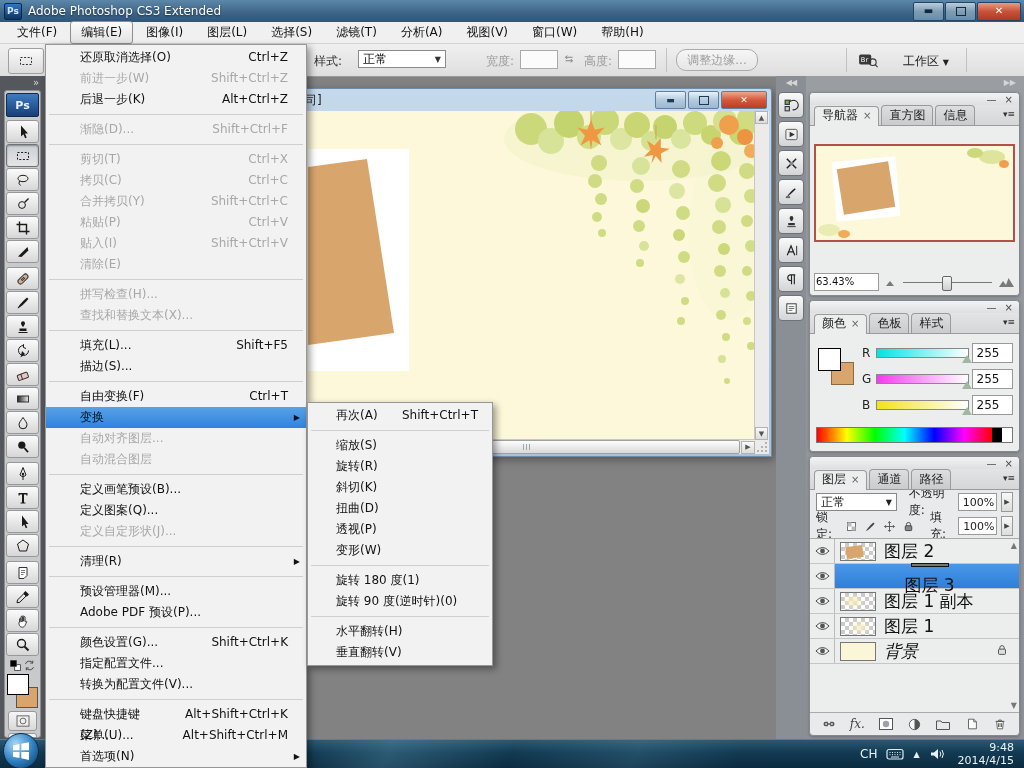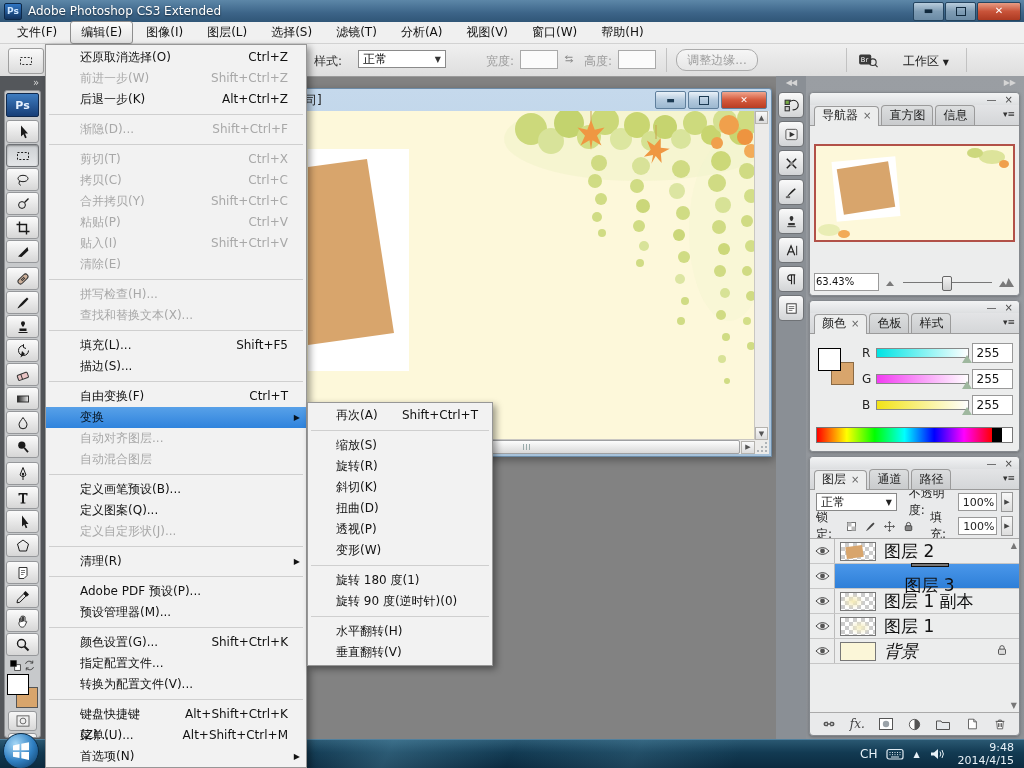--- a/index.html
+++ b/index.html
@@ -1087,26 +1087,26 @@
 
       </div>
       <div class="msep"></div>
       <div class="menu-item">
         <span class="mi-label">清理(R)</span>
         <span class="mi-shortcut"></span>
         <span class="mi-arrow" style="visibility: visible;">▶</span>
       </div>
       <div class="msep"></div>
       <div class="menu-item">
+        <span class="mi-label">预设管理器(M)...</span>
+        <span class="mi-shortcut"></span>
+
+      </div>
+      <div class="menu-item">
         <span class="mi-label">Adobe PDF 预设(P)...</span>
-        <span class="mi-shortcut"></span>
-
-      </div>
-      <div class="menu-item">
-        <span class="mi-label">预设管理器(M)...</span>
         <span class="mi-shortcut"></span>
 
       </div>
       <div class="msep"></div>
       <div class="menu-item">
         <span class="mi-label">颜色设置(G)...</span>
         <span class="mi-shortcut">Shift+Ctrl+K</span>
 
       </div>
       <div class="menu-item">

